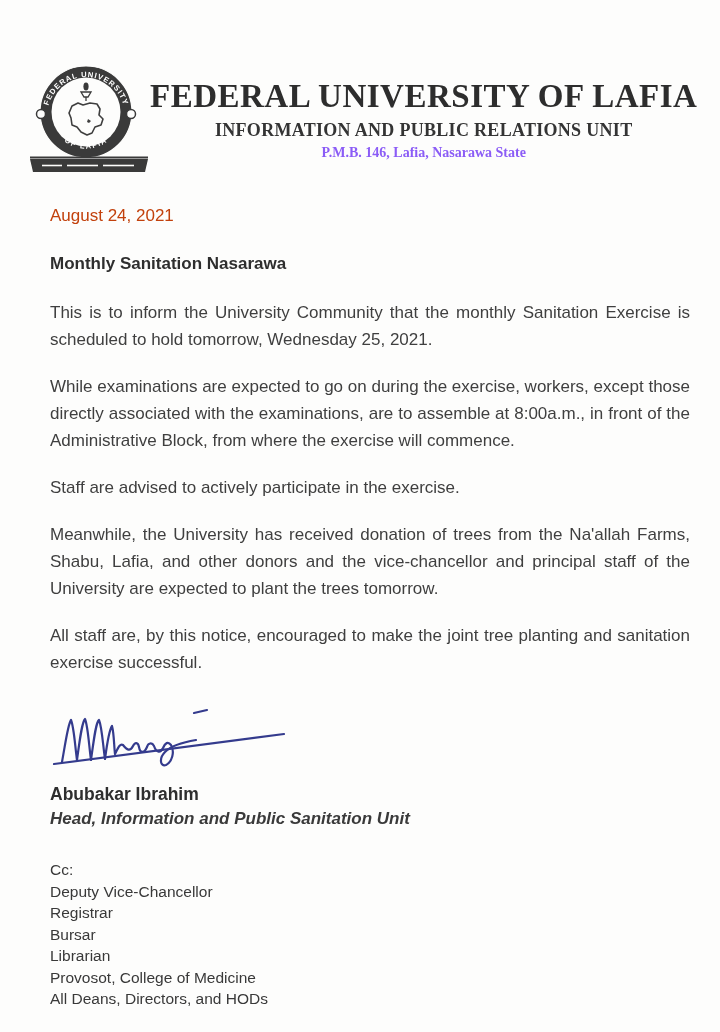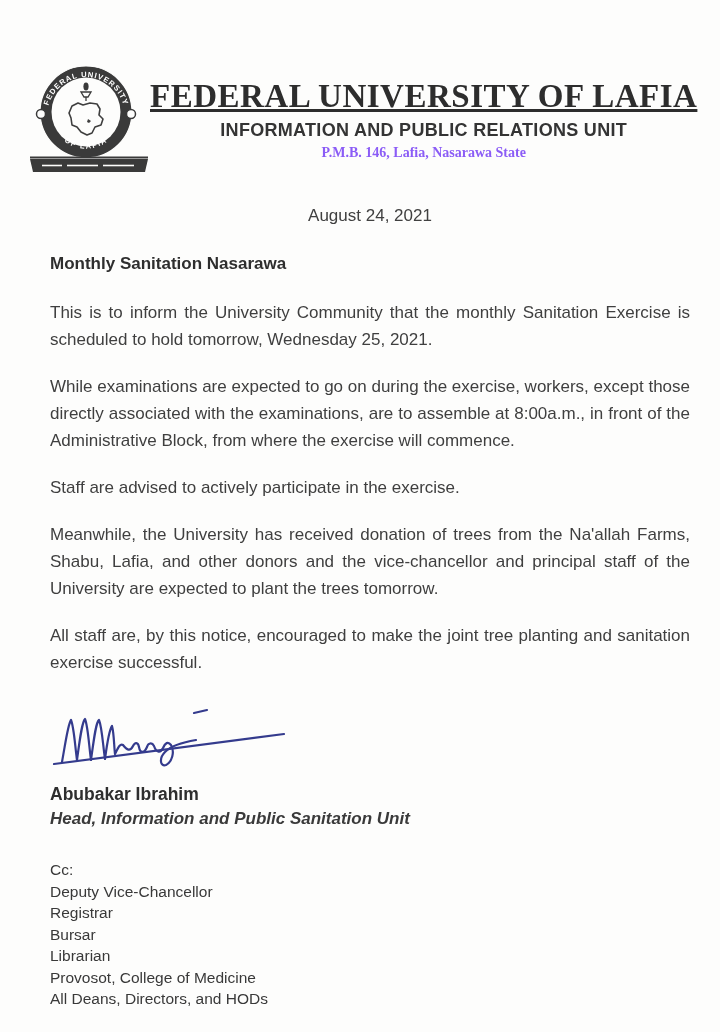--- a/index.html
+++ b/index.html
@@ -18,42 +18,41 @@
   .letterhead { display: flex; align-items: flex-start; }
   .logo-wrap { flex: none; width: 122px; margin-left: -22px; }
   .header-text { flex: 1; text-align: center; padding-top: 16px; }
   .uni-name {
     font-family: "Liberation Serif", serif;
     font-weight: 700;
     font-size: 33px;
     letter-spacing: 0.5px;
     color: #2d2d2d;
     white-space: nowrap;
-    text-decoration: underline;
   }
   .unit-name {
-    font-family: Liberation Sans, sans-serif;
+    font-family: Liberation Serif, serif;
     font-weight: 700;
     font-size: 18px;
     letter-spacing: 0.3px;
     margin-top: 5px;
     color: #343434;
   }
   .address-line {
     font-family: "Liberation Serif", serif;
     font-weight: 700;
     font-size: 14px;
     margin-top: 4px;
     color: #8b5cf6;
   }
   .date-line {
-    text-align: center;
+    text-align: left;
     font-size: 17px;
     margin-top: 24px;
-    color: #404040;
+    color: #c2410c;
   }
   .subject-line {
     font-weight: 700;
     font-size: 17px;
     margin-top: 28px;
     color: #2e2e2e;
   }
   .body-par {
     font-size: 17px;
     line-height: 27px;

